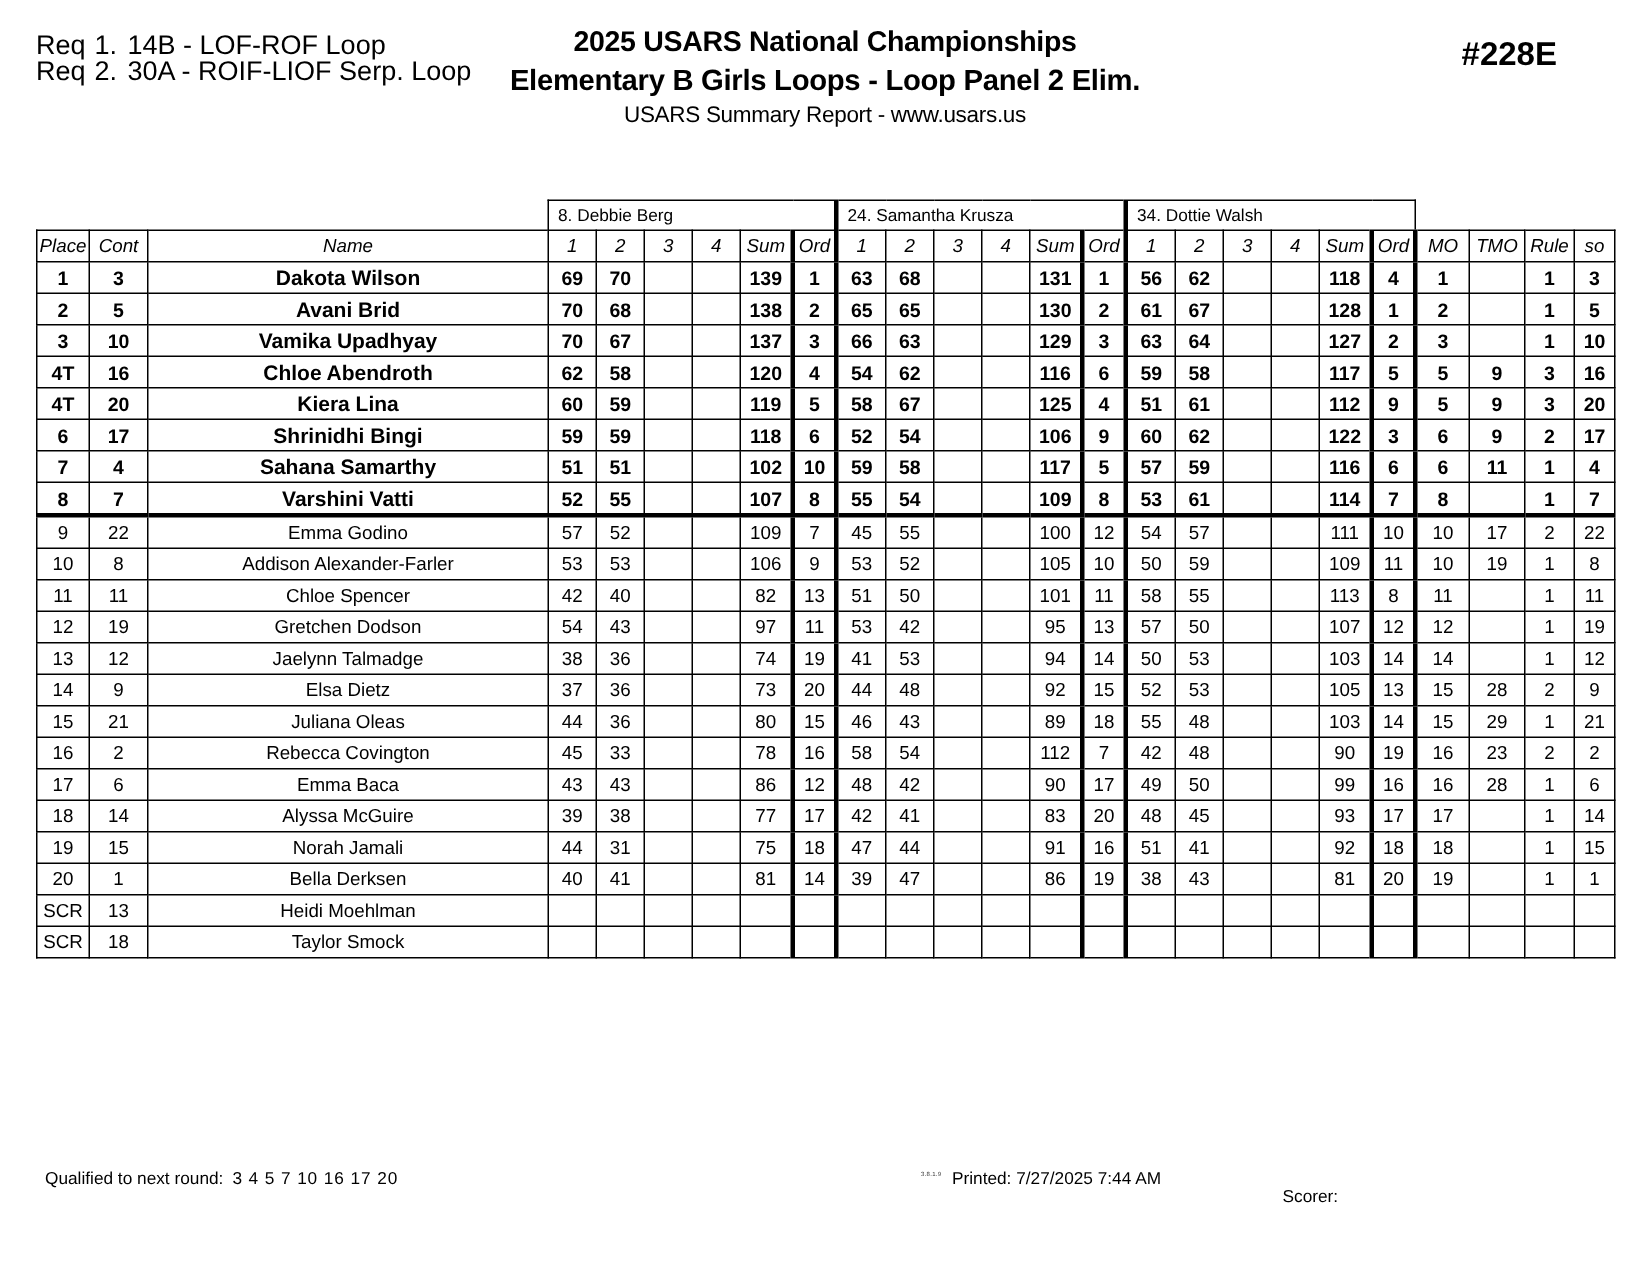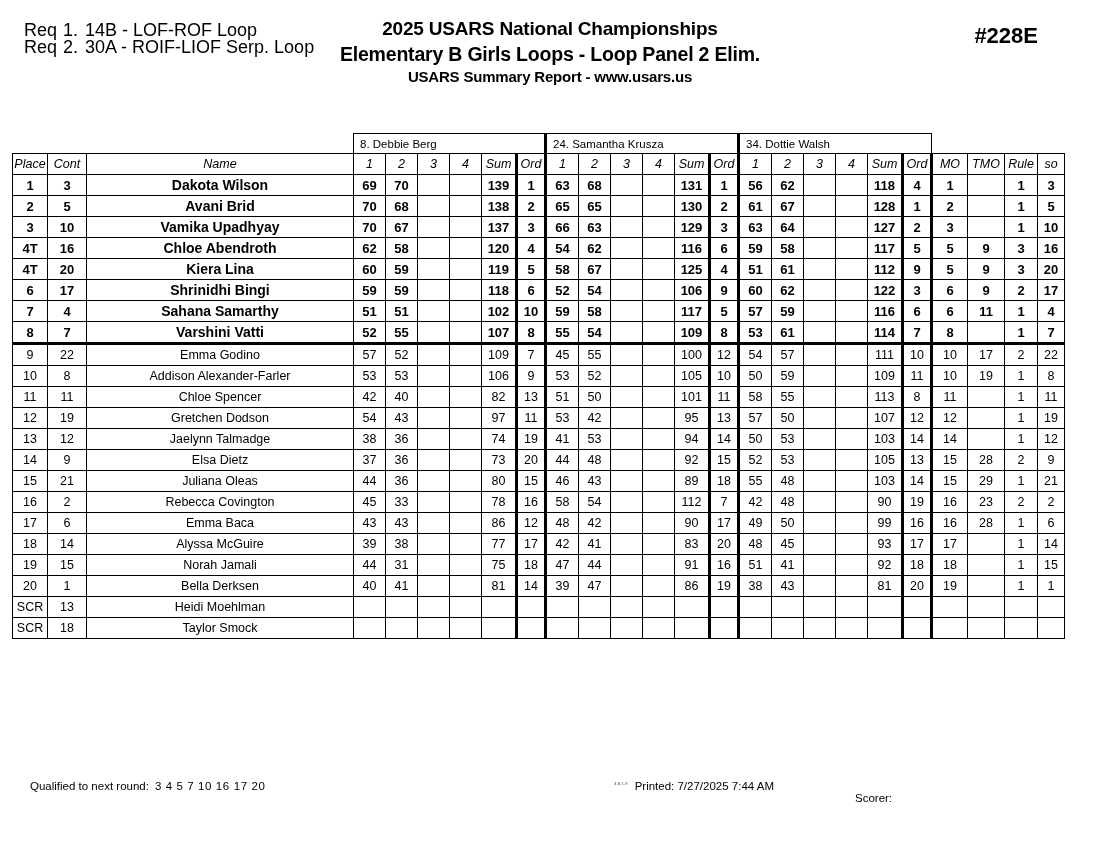--- a/index.html
+++ b/index.html
@@ -53,36 +53,35 @@
     font-size: 19.5px;
     font-weight: bold;
     letter-spacing: -0.2px;
     line-height: 24px;
     margin-top: 2px;
   }
   #title-report {
     font-size: 15px;
     line-height: 21px;
     letter-spacing: -0.2px;
-    font-weight: bold;
   }
 
   
   #panel-id {
     position: absolute;
     right: 62px;
     top: 23px;
     font-size: 22px;
     font-weight: bold;
   }
 
   
   #results-wrap {
     position: absolute;
-    left: 12px;
+    left: 24px;
     top: 133px;
   }
   table.results {
     border-collapse: collapse;
     font-size: 12.5px;
     table-layout: fixed;
   }
   table.results td, table.results th {
     border: 1px solid #000;
     padding: 0;

